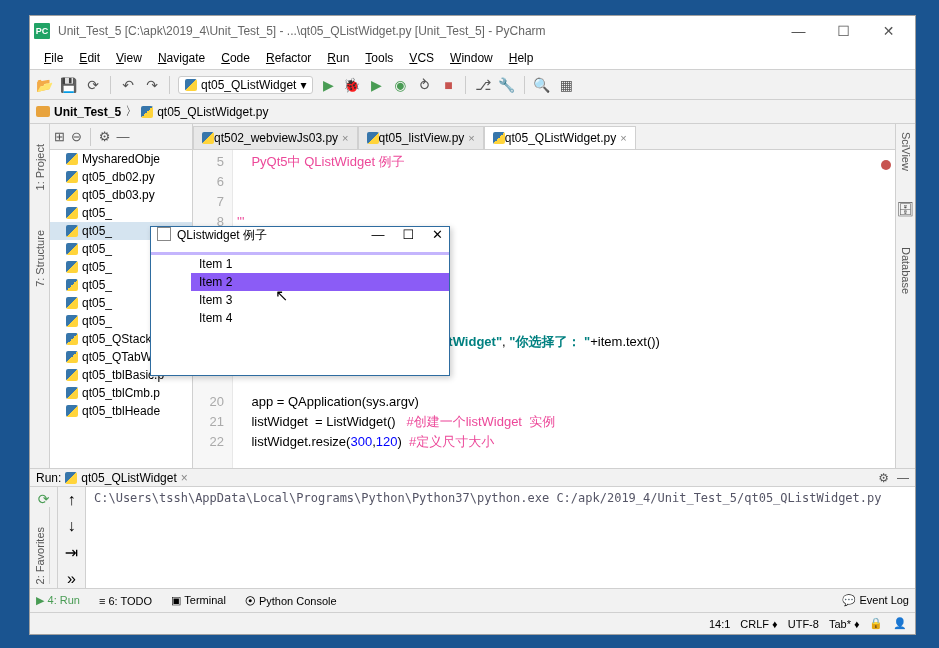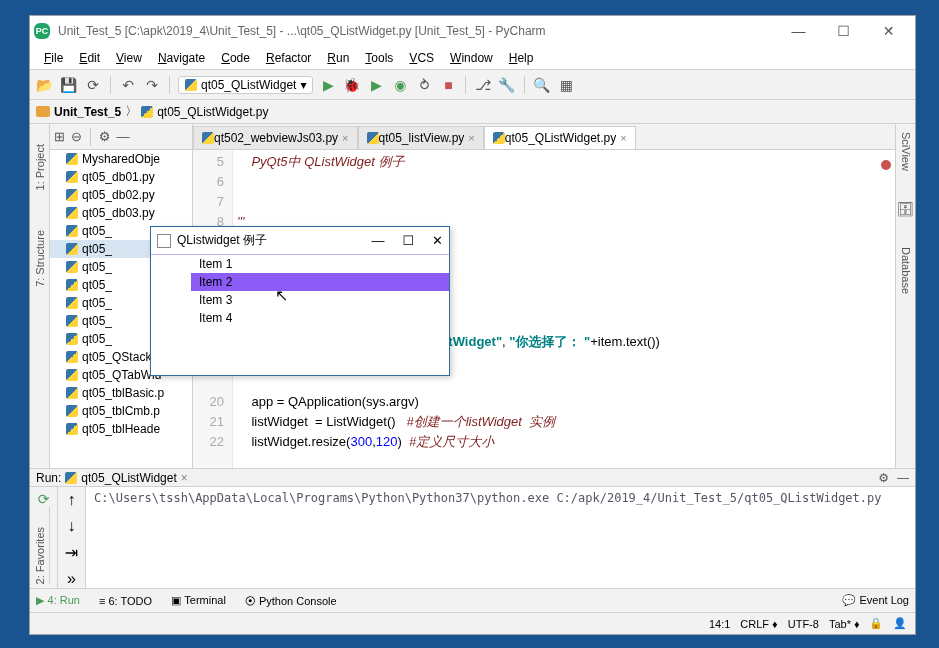--- a/index.html
+++ b/index.html
@@ -1,19 +1,19 @@
 <!DOCTYPE html>
 <html><head>
 <meta charset="utf-8">
 <style>
 * { box-sizing: border-box; margin: 0; padding: 0; font-family: "Segoe UI", Arial, sans-serif; }
 body { background: #1a5490; width: 939px; height: 648px; overflow: hidden; position: relative; }
 .window { position: absolute; left: 29px; top: 15px; width: 887px; height: 620px; background: #fff; border: 1px solid #a0a0a0; display: flex; flex-direction: column; }
 .titlebar { height: 30px; background: #fff; display: flex; align-items: center; padding: 0 4px; font-size: 12px; color: #666; }
-.titlebar-icon { width: 16px; height: 16px; background: #21a366; border-radius: 6px; margin-right: 8px; display: flex; align-items: center; justify-content: center; color: #fff; font-size: 9px; font-weight: bold; }
+.titlebar-icon { width: 16px; height: 16px; background: #21a366; border-radius: 1px; margin-right: 8px; display: flex; align-items: center; justify-content: center; color: #fff; font-size: 9px; font-weight: bold; }
 .titlebar-text { flex: 1; }
 .win-controls { display: flex; }
 .win-btn { width: 45px; height: 28px; display: flex; align-items: center; justify-content: center; font-size: 14px; color: #555; cursor: pointer; }
 .menubar { height: 24px; display: flex; align-items: center; padding: 0 6px; font-size: 12px; border-bottom: 1px solid #d0d0d0; }
 .menubar span { padding: 2px 8px; cursor: pointer; }
 .menubar span u { text-decoration: underline; }
 .toolbar { height: 30px; display: flex; align-items: center; padding: 0 6px; gap: 6px; border-bottom: 1px solid #d0d0d0; background: #f2f2f2; }
 .tb-icon { width: 18px; height: 18px; display: flex; align-items: center; justify-content: center; font-size: 14px; color: #555; cursor: pointer; }
 .tb-sep { width: 1px; height: 18px; background: #ccc; margin: 0 2px; }
 .run-config { display: flex; align-items: center; border: 1px solid #ccc; border-radius: 3px; padding: 1px 6px; font-size: 12px; background: #fff; gap: 4px; }
@@ -32,21 +32,21 @@
 .tree-item .py-icon { width: 12px; height: 12px; background: linear-gradient(135deg,#3776ab 50%,#ffd43b 50%); border-radius: 2px; flex-shrink: 0; }
 .editor-area { flex: 1; display: flex; flex-direction: column; overflow: hidden; }
 .editor-tabs { height: 26px; display: flex; align-items: flex-end; background: #f2f2f2; border-bottom: 1px solid #d0d0d0; font-size: 12px; }
 .editor-tab { display: flex; align-items: center; padding: 4px 8px; gap: 0; border: 1px solid #d0d0d0; border-bottom: none; background: #e8e8e8; cursor: pointer; }
 .editor-tab.active { background: #fff; }
 .editor-tab .py-icon { width: 12px; height: 12px; background: linear-gradient(135deg,#3776ab 50%,#ffd43b 50%); border-radius: 2px; }
 .editor-tab .close { color: #888; font-size: 11px; margin-left: 4px; }
 .editor-body { flex: 1; display: flex; background: #fff; position: relative; font-family: "Consolas", monospace; font-size: 13px; }
 .gutter-col { width: 40px; background: #f7f7f7; color: #aaa; text-align: right; padding: 2px 8px 0 0; line-height: 20px; border-right: 1px solid #e8e8e8; }
 .code-col { flex: 1; padding: 2px 4px; line-height: 20px; white-space: pre; overflow: hidden; }
-.code-col .comment { color: #7f1d1d; font-style: italic; }
+.code-col .comment { color: #ec4899; }
 .code-col .str { color: #008080; font-weight: bold; }
 .code-col .self { color: #94558d; }
 .code-col .num { color: #0000ff; }
 .right-gutter { width: 20px; background: #f2f2f2; border-left: 1px solid #d0d0d0; display: flex; flex-direction: column; align-items: center; padding-top: 8px; gap: 30px; }
 .right-gutter .vtext { writing-mode: vertical-rl; font-size: 11px; color: #555; cursor: pointer; }
 .right-gutter .db-icon { font-size: 14px; color: #555; }
 .err-dot { position: absolute; right: 4px; top: 10px; width: 10px; height: 10px; border-radius: 50%; background: #c75450; }
 .run-panel { height: 120px; border-top: 1px solid #d0d0d0; display: flex; flex-direction: column; }
 .run-header { height: 24px; display: flex; align-items: center; padding: 0 6px; font-size: 12px; background: #f2f2f2; border-bottom: 1px solid #d0d0d0; }
 .run-header .py-icon { width: 12px; height: 12px; background: linear-gradient(135deg,#3776ab 50%,#ffd43b 50%); border-radius: 2px; margin: 0 4px; }
@@ -58,21 +58,21 @@
 .run-left-bar2 { width: 28px; background: #f2f2f2; border-right: 1px solid #d0d0d0; display: flex; flex-direction: column; align-items: center; padding-top: 4px; gap: 8px; }
 .run-output { flex: 1; padding: 4px 8px; font-family: Consolas, monospace; font-size: 12px; color: #556; }
 .bottom-bar { height: 24px; background: #f2f2f2; border-top: 1px solid #d0d0d0; display: flex; align-items: center; padding: 0 6px; font-size: 11px; gap: 19px; }
 .bottom-bar .right { margin-left: auto; display: flex; gap: 12px; align-items: center; }
 .status-bar { height: 22px; background: #f2f2f2; border-top: 1px solid #d0d0d0; display: flex; align-items: center; justify-content: flex-end; padding: 0 8px; font-size: 11px; gap: 10px; }
 .run-green { color: #499c54; }
 .stop-red { color: #c75450; }
 
 
 .dialog { position: absolute; left: 150px; top: 226px; width: 300px; height: 150px; background: #fff; border: 1px solid #2e6ca0; box-shadow: 2px 2px 6px rgba(0,0,0,0.2); }
-.dialog-title { height: 28px; display: flex; align-items: center; padding: 0 6px; font-size: 12px; border-bottom: 1px solid #c4b5fd; }
+.dialog-title { height: 28px; display: flex; align-items: flex-start; padding: 0 6px; font-size: 12px; border-bottom: 3px solid #c4b5fd; }
 .dialog-title .icon { width: 14px; height: 14px; border: 1px solid #888; margin-right: 6px; }
 .dialog-title .controls { margin-left: auto; display: flex; gap: 18px; font-size: 13px; }
 .dialog-body { padding: 0; }
 .list-item { padding: 2px 8px; font-size: 12px; cursor: pointer; margin-left: 40px; }
 .list-item.hover { background: #8b5cf6; }
 .cursor { position: absolute; left: 275px; top: 286px; font-size: 16px; pointer-events: none; }
 </style>
 </head>
 <body>
 
@@ -151,24 +151,20 @@
         <span>⚙</span>
         <span>—</span>
       </div>
       <div class="project-tree" id="project-tree">
           <div class="tree-item">
             <span class="py-icon"></span>
             <span>MysharedObje</span>
           </div>
           <div class="tree-item">
             <span class="py-icon"></span>
-            <span>qt05_db01.py</span>
-          </div>
-          <div class="tree-item">
-            <span class="py-icon"></span>
             <span>qt05_db02.py</span>
           </div>
           <div class="tree-item">
             <span class="py-icon"></span>
             <span>qt05_db03.py</span>
           </div>
           <div class="tree-item">
             <span class="py-icon"></span>
             <span>qt05_</span>
           </div>

